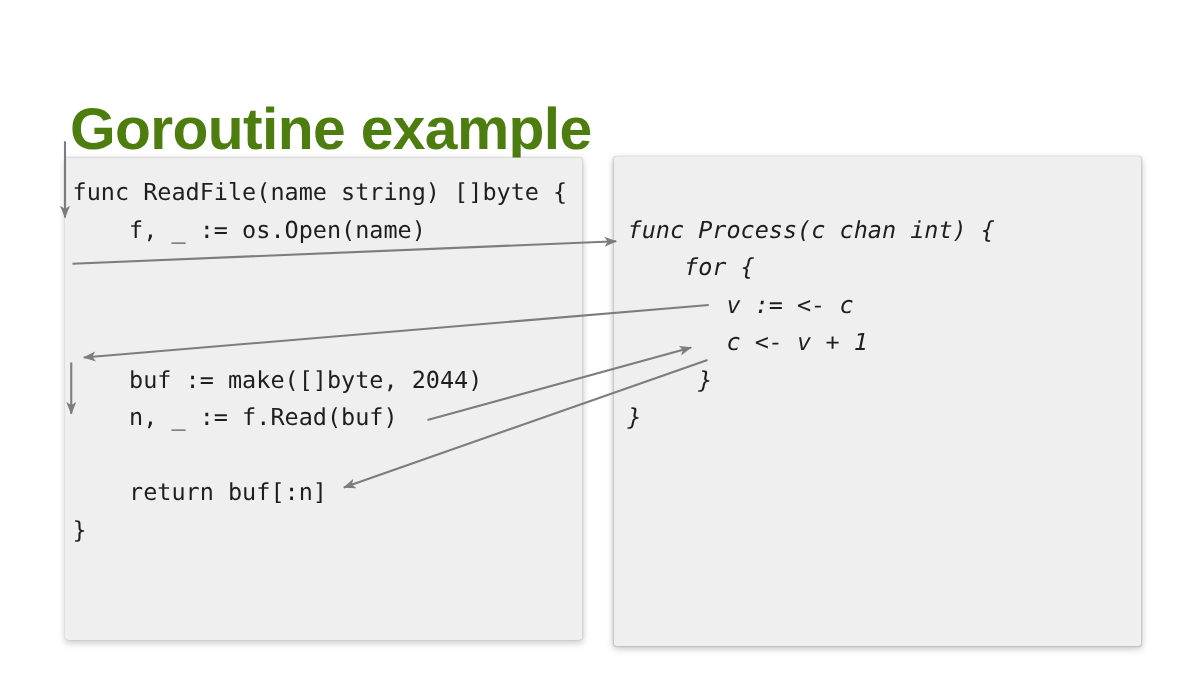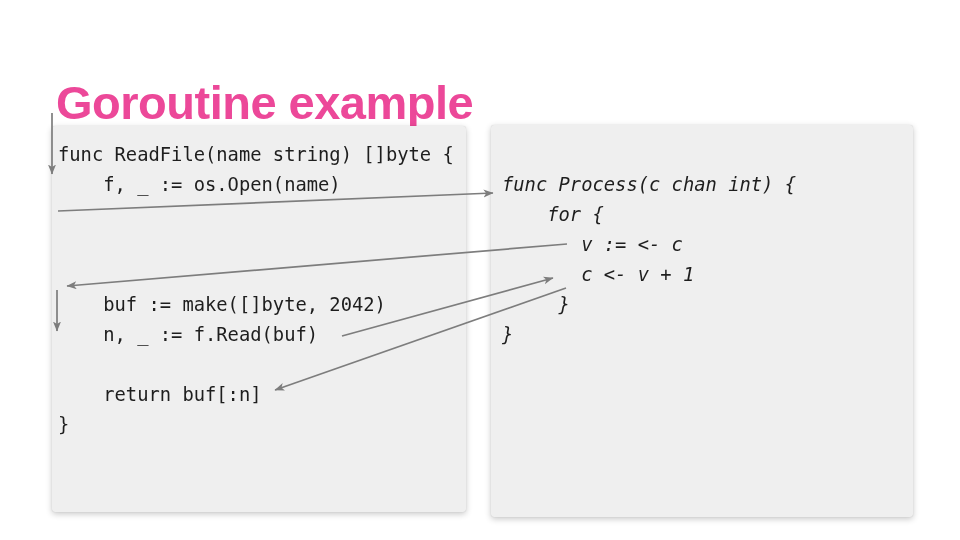--- a/index.html
+++ b/index.html
@@ -5,21 +5,21 @@
   html,body{margin:0;padding:0;}
   body{
     width:960px;height:540px;position:relative;overflow:hidden;
     background:#ffffff;
     font-family:"Liberation Sans",sans-serif;
   }
   .stage{position:absolute;left:0;top:0;width:960px;height:540px;}
   .slide-title{
     position:absolute;left:56px;top:44px;
     font-size:47px;line-height:56px;font-weight:700;
-    color:#ec4899;letter-spacing:-0.5px;white-space:nowrap;
+    color:#4d7c0f;letter-spacing:-0.5px;white-space:nowrap;
   }
   .code-panel{
     position:absolute;background:#efefef;
     border-radius:3px;
     box-shadow:0 2px 6px rgba(0,0,0,0.22), 0 0 1px rgba(0,0,0,0.18);
   }
   .panel-left{left:52px;top:126px;width:414px;height:386px;}
   .panel-right{left:491px;top:125px;width:422px;height:392px;}
   pre.code{
     margin:0;position:absolute;
@@ -42,21 +42,21 @@
   <h1 class="slide-title">Goroutine example</h1>
 
   <div class="code-panel panel-left"></div>
   <div class="code-panel panel-right"></div>
 
   <pre class="code code-left">func ReadFile(name string) []byte {
     f, _ := os.Open(name)
 
 
 
-    buf := make([]byte, 2042)
+    buf := make([]byte, 2044)
     n, _ := f.Read(buf)
 
     return buf[:n]
 }</pre>
   <pre class="code code-right">func Process(c chan int) {
     for {
        v := &lt;- c
        c &lt;- v + 1
      }
 }</pre>

